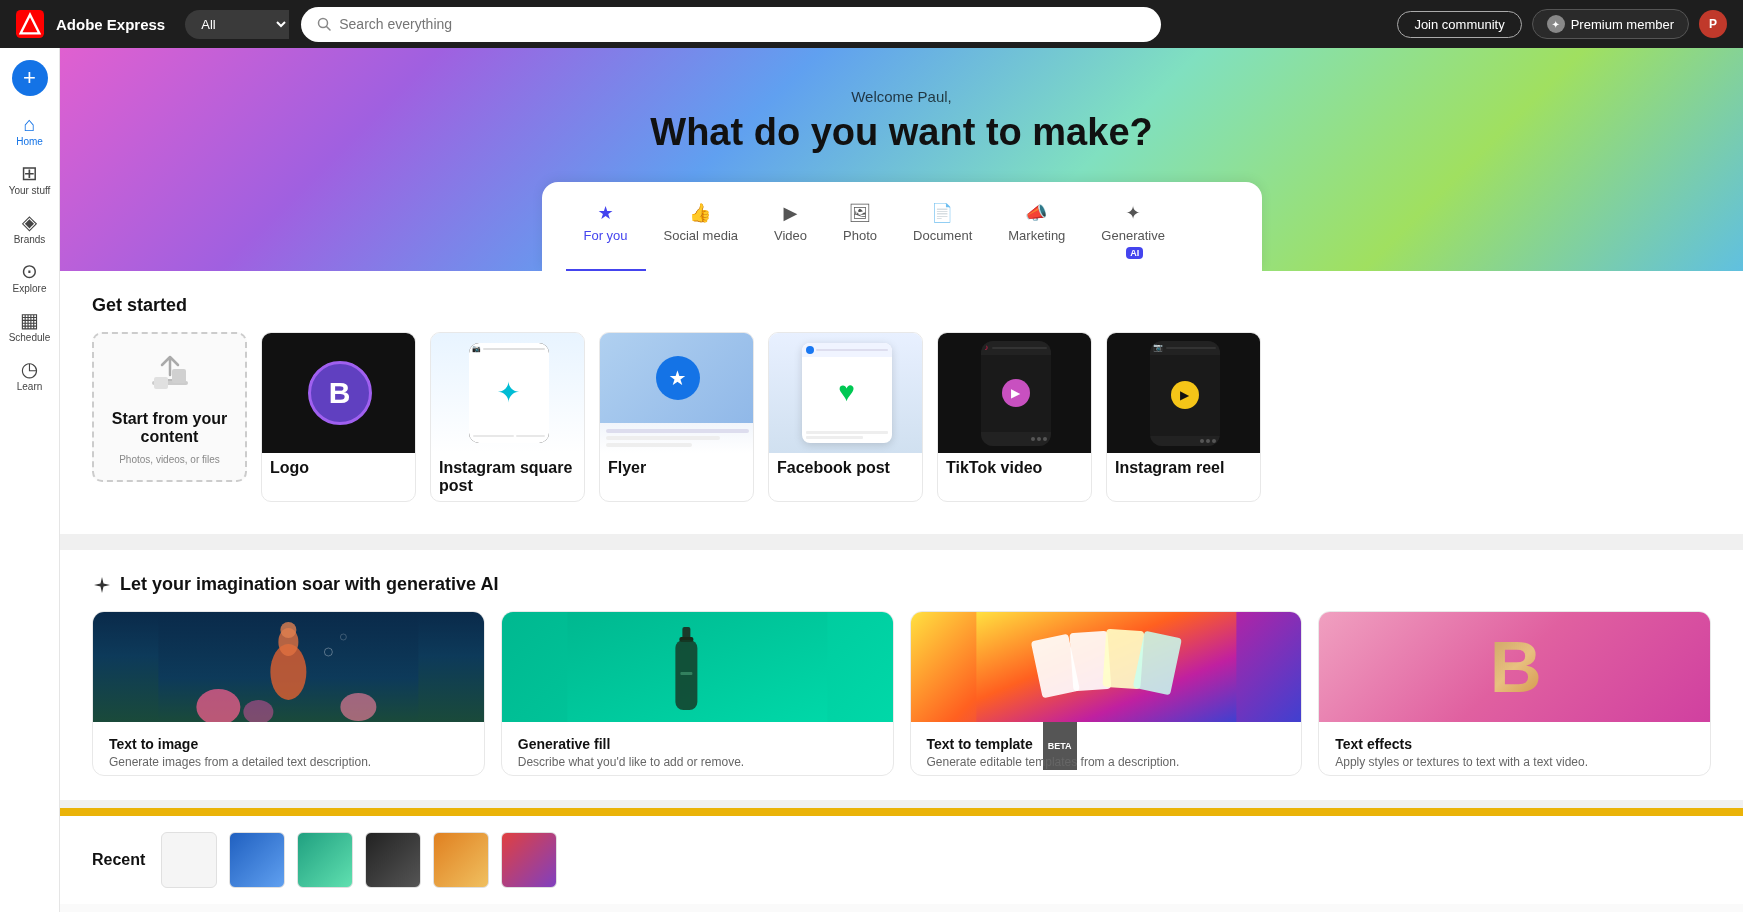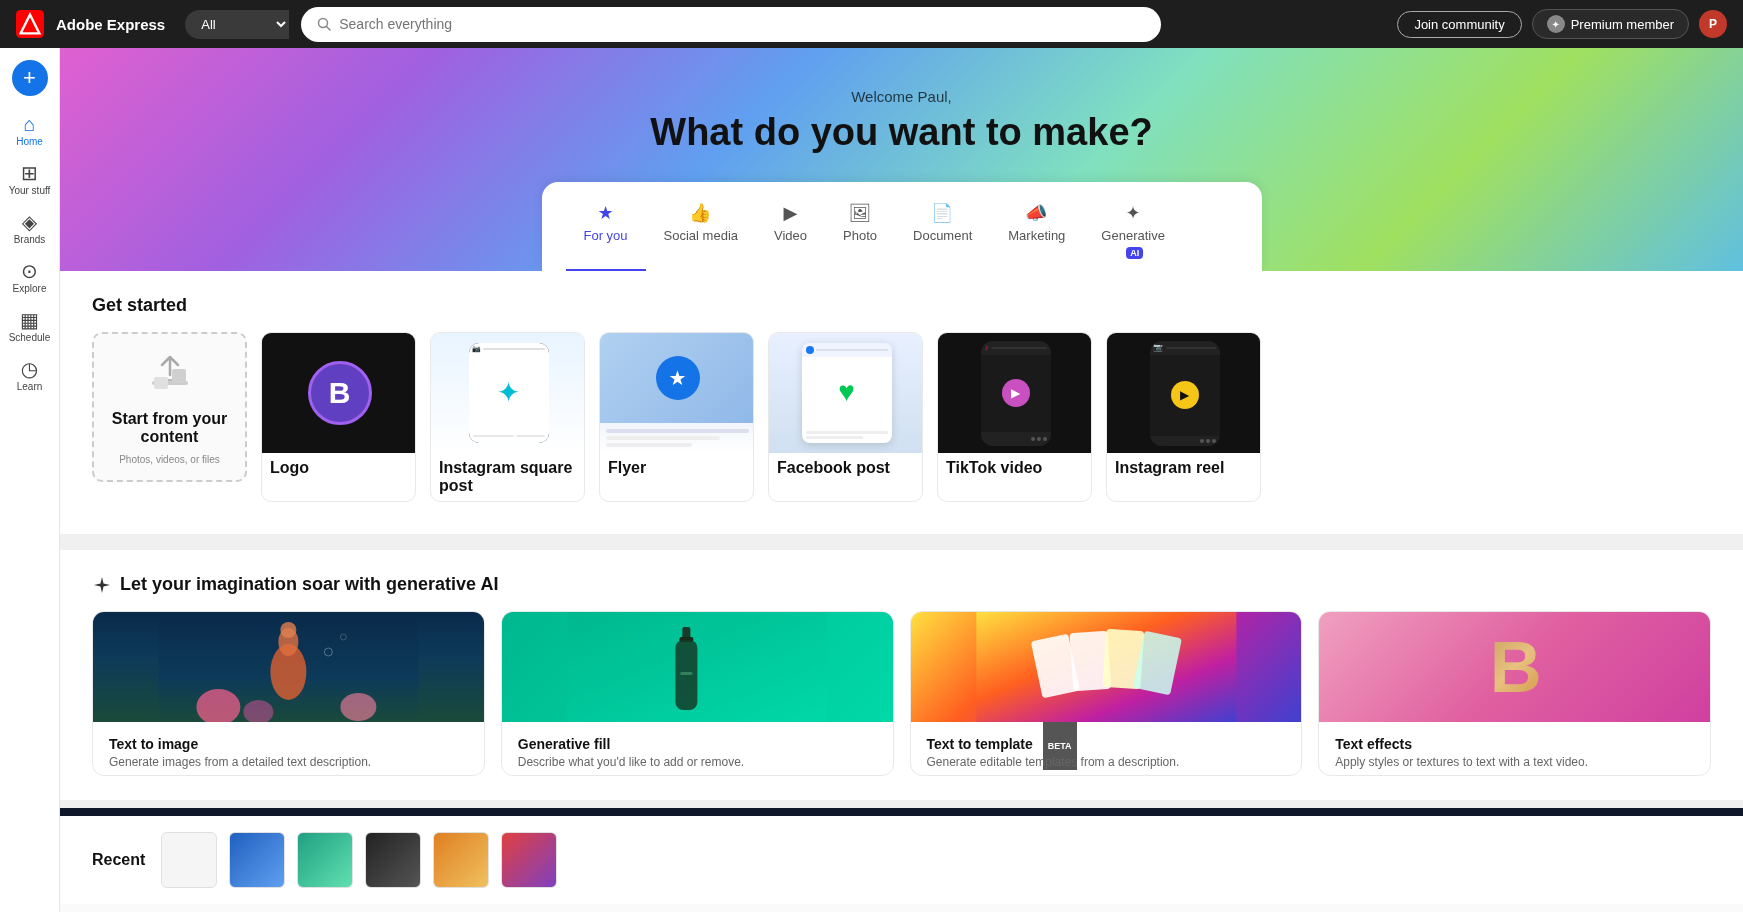--- a/index.html
+++ b/index.html
@@ -122,21 +122,21 @@
     .ai-section { padding: 24px 32px; background: #fff; border-top: 8px solid #f0f0f0; }
     .ai-section-title { font-size: 18px; font-weight: 700; color: #111; margin-bottom: 16px; display: flex; align-items: center; gap: 8px; }
     .ai-cards-row { display: flex; gap: 16px; overflow-x: hidden; }
     .ai-card { flex: 1; border-radius: 12px; overflow: hidden; background: #fff; border: 1px solid #e8e8e8; cursor: pointer; }
     .ai-card-header { padding: 14px 16px 6px; }
     .ai-card-title { font-size: 14px; font-weight: 700; color: #111; }
     .ai-card-beta { background: #555; color: #fff; font-size: 9px; font-weight: 700; border-radius: 0; padding: 19px 5px; margin-left: 6px; }
     .ai-card-sub { font-size: 12px; color: #666; margin-top: 3px; }
 
     
-    .recent-section { padding: 16px 32px; background: #fff; border-top: 8px solid #0f172a; display: flex; align-items: center; gap: 12px; }
+    .recent-section { padding: 16px 32px; background: #fff; border-top: 8px solid #eab308; display: flex; align-items: center; gap: 12px; }
     .recent-label { font-size: 16px; font-weight: 700; color: #111; margin-right: 4px; flex-shrink: 0; }
     .recent-thumb { width: 56px; height: 56px; border-radius: 6px; border: 1px solid #e0e0e0; overflow: hidden; cursor: pointer; flex-shrink: 0; }
     .recent-thumb-empty { background: #f5f5f5; }
     .recent-thumb-blue { background: linear-gradient(135deg, #2060c0, #60a0f0); }
     .recent-thumb-teal { background: linear-gradient(135deg, #20a080, #60e0b0); }
     .recent-thumb-dark { background: linear-gradient(135deg, #222, #555); }
     .recent-thumb-sunset { background: linear-gradient(135deg, #e08020, #f0c060); }
     .recent-thumb-grid { background: linear-gradient(135deg, #e04040, #8040c0); }
 
     

